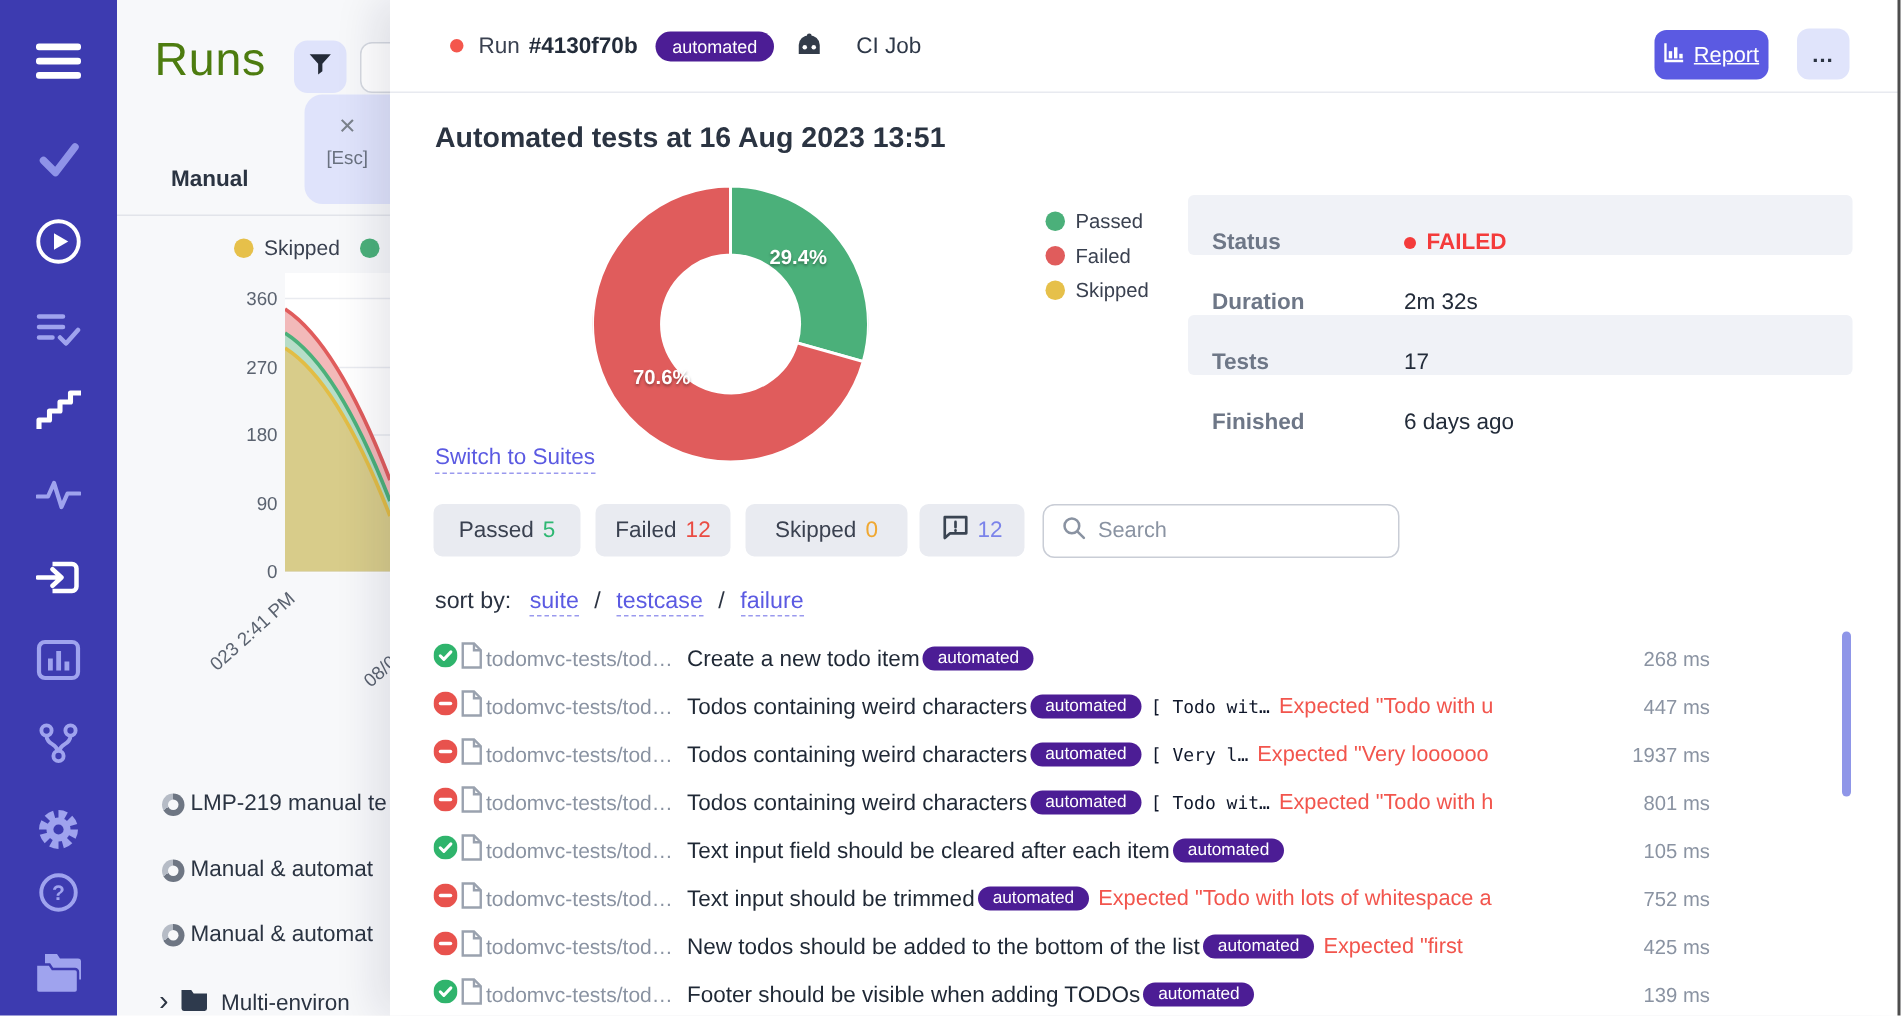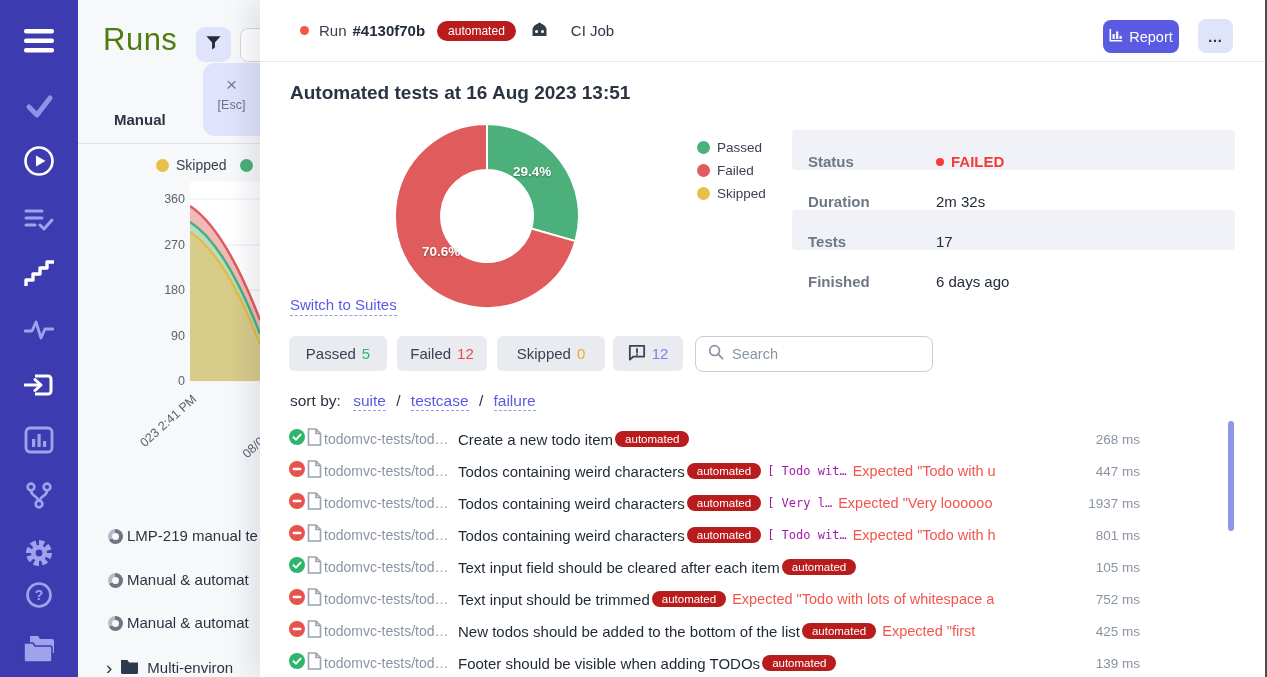--- a/index.html
+++ b/index.html
@@ -42,27 +42,27 @@
   #folder-row .chev { font-size:19px; color:#2b3442; line-height:16px; }
 
   
   #panel { position:absolute; left:260px; top:0; width:1007px; height:677px; background:#fff;
            box-shadow:-10px 0 26px rgba(20,24,60,.10); overflow:hidden; }
   #panel-header { position:absolute; left:0; top:0; width:1007px; height:62px;
                   border-bottom:1px solid #e8eaf0; display:flex; align-items:center; padding-left:40px; }
   .status-dot { width:9px; height:9px; border-radius:50%; background:#f4574d; flex:0 0 9px; }
   #hdr-run { margin-left:10px; font-size:15px; color:#3a4150; }
   #hdr-id  { margin-left:6px; font-size:15px; font-weight:700; color:#232c3a; }
-  .badge { background:#b91c1c; color:#fff; font-size:12px; padding:3px 11px; border-radius:11px; white-space:nowrap; }
+  .badge { background:#4c1d95; color:#fff; font-size:12px; padding:3px 11px; border-radius:11px; white-space:nowrap; }
   #hdr-badge { margin-left:12px; }
   #hdr-robot { margin-left:14px; display:flex; }
   #hdr-cijob { margin-left:22px; font-size:15px; color:#2e3848; }
   #report-btn { position:absolute; left:843px; top:20px; width:76px; height:33px; background:#5b5ae2;
                 border-radius:8px; color:#fff; display:flex; align-items:center; justify-content:center;
-                gap:6px; font-size:14.5px; }
+                gap:6px; font-size:14.5px;text-decoration:underline; }
   #more-btn { position:absolute; left:938px; top:19px; width:35px; height:34px; background:#e0e4fb;
               border-radius:8px; color:#2b3442; font-weight:700; font-size:15px; display:flex;
               align-items:center; justify-content:center; letter-spacing:1px; }
   #panel-heading { position:absolute; left:30px; top:82px; font-size:19px; font-weight:700; color:#2b3442; }
 
   
   #donut { position:absolute; left:135px; top:124px; width:184px; height:184px; }
   .donut-label { position:absolute; color:#fff; font-weight:700; font-size:13.5px;
                  text-shadow:0 1px 2px rgba(0,0,0,.35); }
   #donut-legend { position:absolute; left:437px; top:139px; }
@@ -95,21 +95,21 @@
   #sort-row { position:absolute; left:30px; top:392px; font-size:15.5px; color:#2b3342; }
   .sort-link { color:#5b5ae2; border-bottom:1px dashed #9a99ee; padding-bottom:1px; cursor:pointer; }
   .sort-sep { color:#2b3342; margin:0 6px; }
 
   
   #test-list { position:absolute; left:29px; top:423px; width:851px; }
   .t-row { height:32px; display:flex; align-items:center; gap:2px; }
   .t-path { width:132px; flex:0 0 132px; font-size:14px; color:#8a93a2; overflow:hidden; white-space:nowrap; }
   .t-name { font-size:15px; color:#1f2835; white-space:nowrap; }
   .t-badge { font-size:11.5px; padding:2px 10px; }
-  .t-code { font-family:"DejaVu Sans Mono",monospace; font-size:12px; color:#a21caf; white-space:nowrap; margin-left:4px; }
+  .t-code { font-family:"DejaVu Sans Mono",monospace; font-size:12px; color:#0f172a; white-space:nowrap; margin-left:4px; }
   .t-error { flex:1 1 auto; overflow:hidden; font-size:14.5px; color:#f2554d; white-space:nowrap; margin-left:4px; }
   .t-dur { flex:0 0 72px; text-align:right; font-size:13.5px; color:#8a93a2; white-space:nowrap; }
 
   #panel-scrollbar { position:absolute; left:968px; top:421px; width:6px; height:110px;
                      background:#8f96e8; border-radius:3px; }
   #window-edge { position:absolute; right:0; top:0; width:2px; height:677px; background:#4d4d4d; }
 </style>
 </head>
 <body>
 

